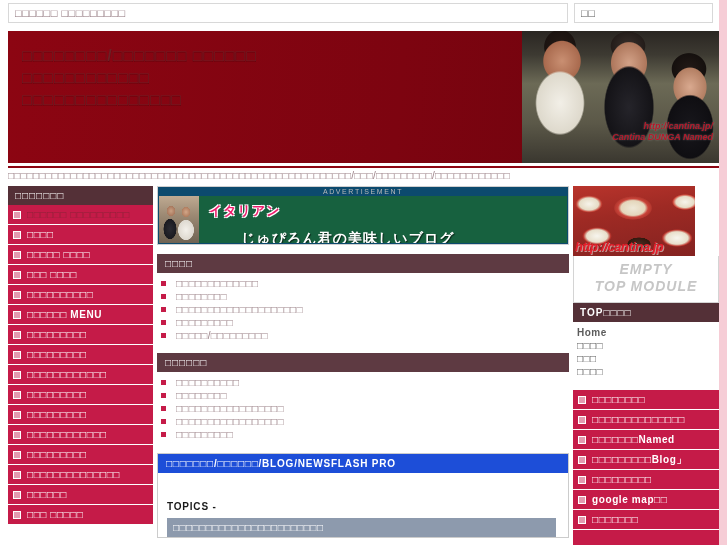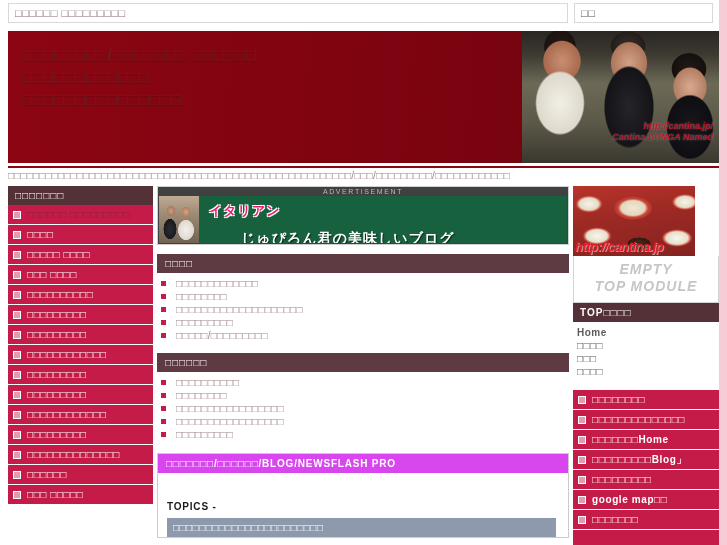--- a/index.html
+++ b/index.html
@@ -168,21 +168,21 @@
     font-weight: bold;
     letter-spacing: 0.6px;
     white-space: nowrap;
     overflow: hidden;
   }
   .menu li.active .lbl { color: #8c2238; }
 
   
   .ad-wrap {
     border: 1px solid #cfcfcf;
-    background: #404040;
+    background: #0c4a6e;
     padding: 1px;
     box-sizing: border-box;
   }
   .ad-label {
     text-align: center;
     color: #b9b9b9;
     font-size: 7px;
     letter-spacing: 1.6px;
     line-height: 8px;
   }
@@ -255,21 +255,21 @@
     white-space: nowrap;
   }
 
   .blog-panel {
     border: 1px solid #cccccc;
     margin-top: 10px;
     background: #ffffff;
     box-sizing: border-box;
   }
   .blog-panel .bp-head {
-    background: #d946ef;
+    background: #1d4ed8;
     color: #ffffff;
     font-size: 10px;
     font-weight: bold;
     letter-spacing: 0.8px;
     padding: 4px 8px;
   }
   .blog-panel .bp-gap { height: 28px; }
   .blog-panel .bp-topics {
     color: #1a1a1a;
     font-size: 10px;
@@ -388,20 +388,24 @@
           <li>
             <span class="bullet"></span>
             <span class="lbl">□□□ □□□□</span>
           </li>
           <li>
             <span class="bullet"></span>
             <span class="lbl">□□□□□□□□□□</span>
           </li>
           <li>
             <span class="bullet"></span>
+            <span class="lbl">□□□□□□ MENU</span>
+          </li>
+          <li>
+            <span class="bullet"></span>
             <span class="lbl">□□□□□□□□□</span>
           </li>
           <li>
             <span class="bullet"></span>
             <span class="lbl">□□□□□□□□□</span>
           </li>
           <li>
             <span class="bullet"></span>
             <span class="lbl">□□□□□□□□□□□□</span>
           </li>
@@ -527,21 +531,21 @@
           <li>
             <span class="bullet"></span>
             <span class="lbl">□□□□□□□□</span>
           </li>
           <li>
             <span class="bullet"></span>
             <span class="lbl">□□□□□□□□□□□□□□</span>
           </li>
           <li>
             <span class="bullet"></span>
-            <span class="lbl">□□□□□□□Home</span>
+            <span class="lbl">□□□□□□□Named</span>
           </li>
           <li>
             <span class="bullet"></span>
             <span class="lbl">□□□□□□□□□Blog」</span>
           </li>
           <li>
             <span class="bullet"></span>
             <span class="lbl">□□□□□□□□□</span>
           </li>
           <li>

